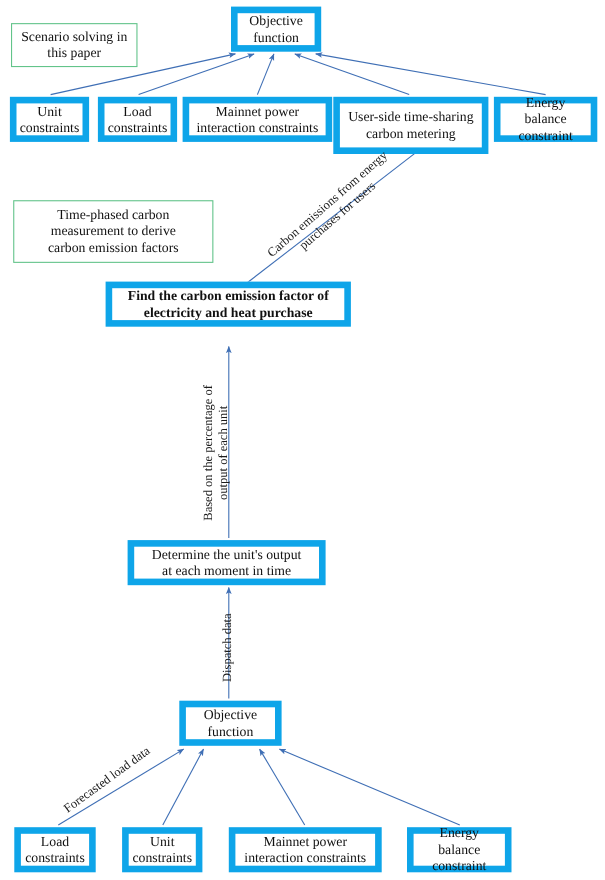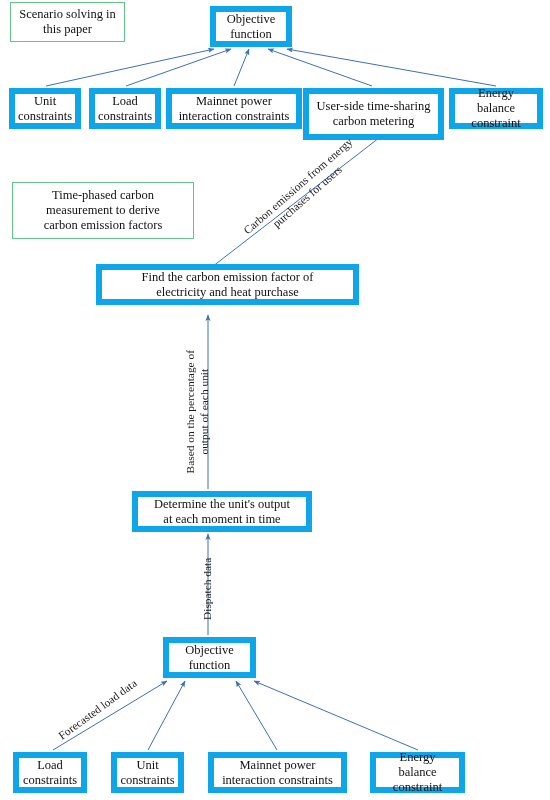--- a/index.html
+++ b/index.html
@@ -87,35 +87,35 @@
       <div class="node" style="left: 9px; top: 88px; width: 72px; height: 41px;">Unit
 constraints</div>
       <div class="node" style="left: 89px; top: 88px; width: 72px; height: 41px;">Load
 constraints</div>
       <div class="node" style="left: 166px; top: 88px; width: 136px; height: 41px;">Mainnet power
 interaction constraints</div>
       <div class="node" style="left: 303px; top: 88px; width: 141px; height: 52px;">User-side time-sharing
 carbon metering</div>
       <div class="node" style="left: 449px; top: 88px; width: 94px; height: 41px;">Energy balance
 constraint</div>
-      <div class="node" style="left: 96px; top: 264px; width: 263px; height: 41px;">Find the carbon emission factor of
+      <div class="node" style="left: 96px; top: 256px; width: 223px; height: 41px; font-weight: bold;">Find the carbon emission factor of
 electricity and heat purchase</div>
-      <div class="node" style="left: 132px; top: 491px; width: 180px; height: 41px;">Determine the unit's output
+      <div class="node" style="left: 116px; top: 491px; width: 180px; height: 41px;">Determine the unit's output
 at each moment in time</div>
       <div class="node" style="left: 163px; top: 637px; width: 93px; height: 41px;">Objective
 function</div>
       <div class="node" style="left: 13px; top: 752px; width: 74px; height: 41px;">Load
 constraints</div>
       <div class="node" style="left: 111px; top: 752px; width: 73px; height: 41px;">Unit
 constraints</div>
       <div class="node" style="left: 208px; top: 752px; width: 139px; height: 41px;">Mainnet power
 interaction constraints</div>
       <div class="node" style="left: 370px; top: 752px; width: 95px; height: 41px;">Energy balance
 constraint</div>
-      <div class="node green" style="left: 10px; top: 2px; width: 115px; height: 40px;">Scenario solving in
+      <div class="node green" style="left: 10px; top: 21px; width: 115px; height: 40px;">Scenario solving in
 this paper</div>
       <div class="node green" style="left: 12px; top: 170px; width: 182px; height: 57px; margin-top: 12px;">Time-phased carbon
 measurement to derive
 carbon emission factors</div>
       <div class="edge-label" style="left: 203px; top: 178px; width: 200px; transform: rotate(-41deg);">Carbon emissions from energy
 purchases for users</div>
       <div class="edge-label" style="left: 110px; top: 398px; width: 175px; transform: rotate(-90deg);">Based on the percentage of
 output of each unit</div>
       <div class="edge-label" style="left: 163px; top: 582px; width: 90px; transform: rotate(-90deg);">Dispatch data</div>
       <div class="edge-label" style="left: 37px; top: 703px; width: 122px; transform: rotate(-36deg);">Forecasted load data</div>

